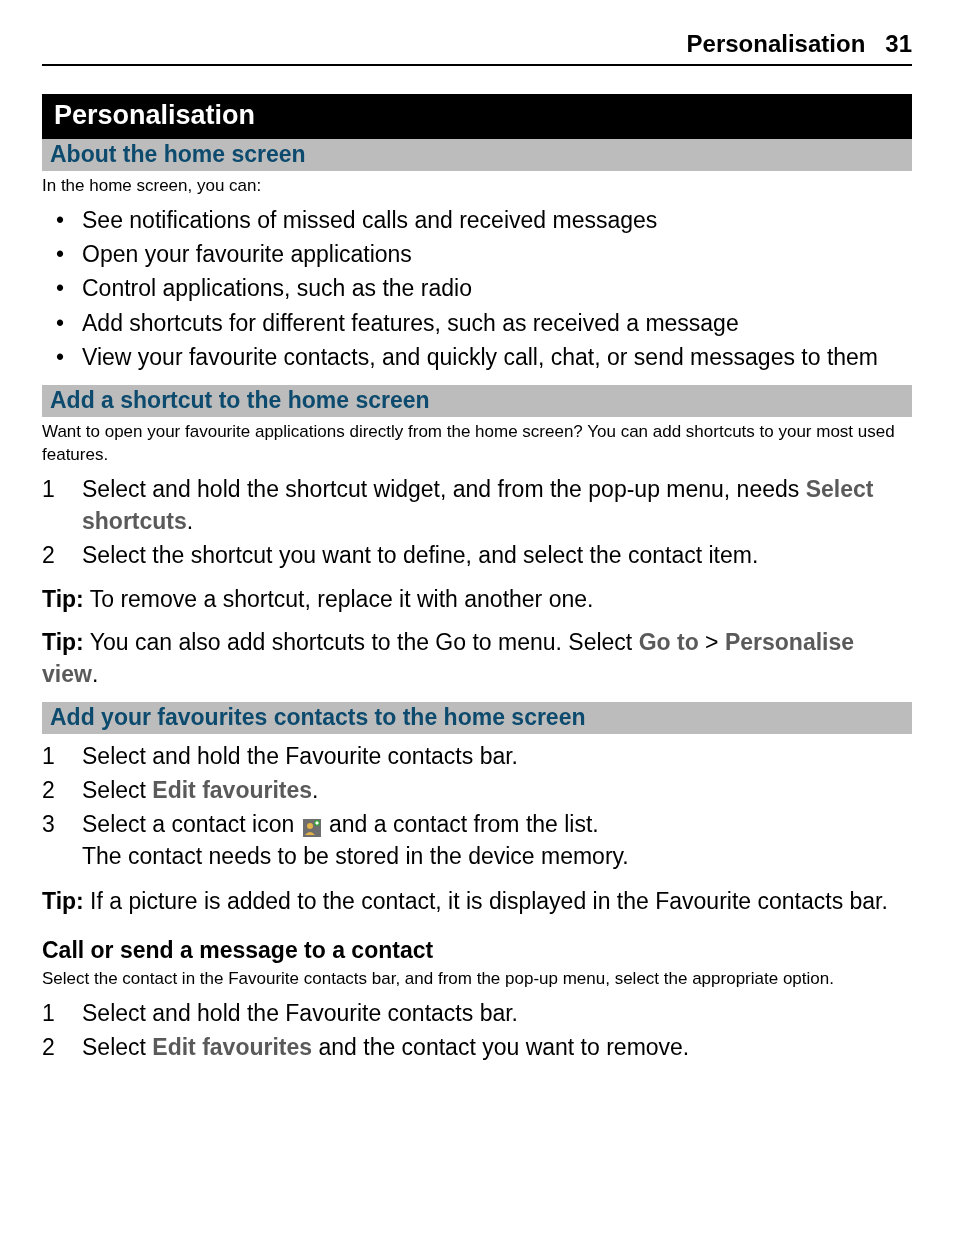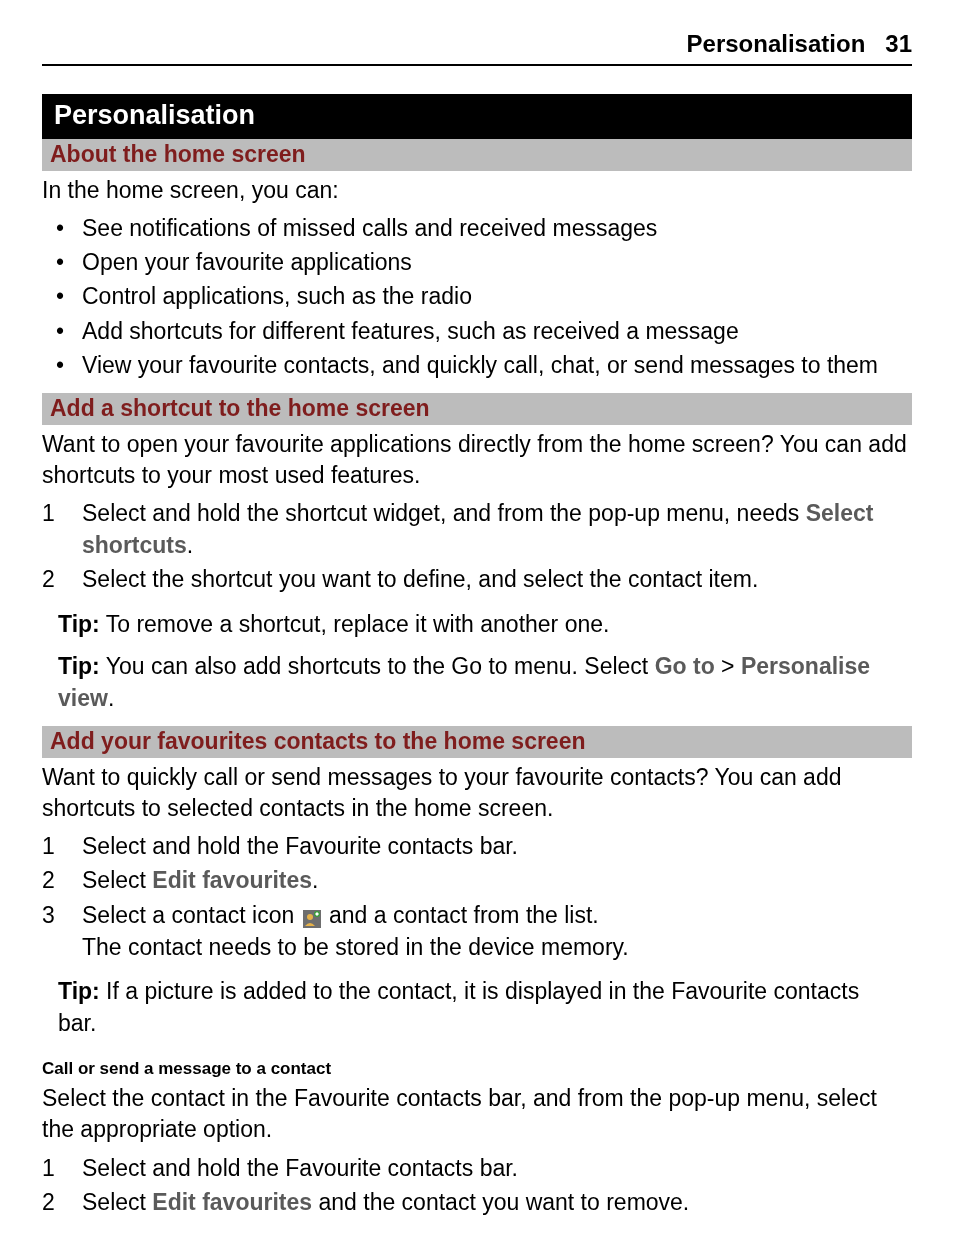--- a/index.html
+++ b/index.html
@@ -31,29 +31,29 @@
   .section-black {
     background: #000;
     color: #fff;
     font-weight: bold;
     font-size: 27px;
     padding: 6px 12px 8px 12px;
     margin-bottom: 0;
   }
   .section-grey {
     background: #bcbcbc;
-    color: #7f1d1d;
+    color: #0c4a6e;
     font-weight: bold;
     font-size: 23px;
     padding: 2px 8px 3px 8px;
     margin-top: 12px;
   }
   .section-grey.first { margin-top: 0; }
   .body-text {
-    font-size: 23px;
+    font-size: 17px;
     line-height: 1.35;
     margin: 4px 0 6px 0;
   }
   .bold { font-weight: bold; }
   .ui-label { color: #5a5a5a; font-weight: bold; }
   ul.bullets {
     list-style: none;
     padding: 0;
     margin: 4px 0 12px 0;
   }
@@ -79,24 +79,24 @@
     display: flex;
     font-size: 23px;
     line-height: 1.4;
     margin: 2px 0;
   }
   ol.steps li .step-num {
     width: 40px;
     flex-shrink: 0;
     padding-left: 0;
   }
-  .para-tip { font-size: 23px; line-height: 1.4; margin: 10px 16px; }
+  .para-tip { font-size: 23px; line-height: 1.4; margin: 10px 0; }
   .sub-heading-bold {
     font-weight: bold;
-    font-size: 17px;
+    font-size: 23px;
     margin-top: 20px;
   }
   .contact-icon {
     display: inline-block;
     width: 18px;
     height: 18px;
     vertical-align: text-bottom;
     margin: 0 2px;
   }
   .contact-icon svg { display: block; }
@@ -153,21 +153,20 @@
     </li>
   </ol>
   <div class="para-tip">
     <span class="bold">Tip:</span><span> To remove a shortcut, replace it with another one.</span>
   </div>
   <div class="para-tip">
     <span class="bold">Tip:</span><span> You can also add shortcuts to the Go to menu. Select </span><span class="ui-label">Go to</span><span> &gt; </span><span class="ui-label">Personalise view</span><span>.</span>
   </div>
 
   <div class="section-grey">Add your favourites contacts to the home screen</div>
-  <div class="body-text">Want to quickly call or send messages to your favourite contacts? You can add shortcuts to selected contacts in the home screen.</div>
   <ol class="steps">
     <li>
       <span class="step-num">1</span>
       <span>Select and hold the Favourite contacts bar.</span>
     </li>
     <li>
       <span class="step-num">2</span>
       <span>
         <span>Select </span><span class="ui-label">Edit favourites</span><span>.</span>
       </span>

